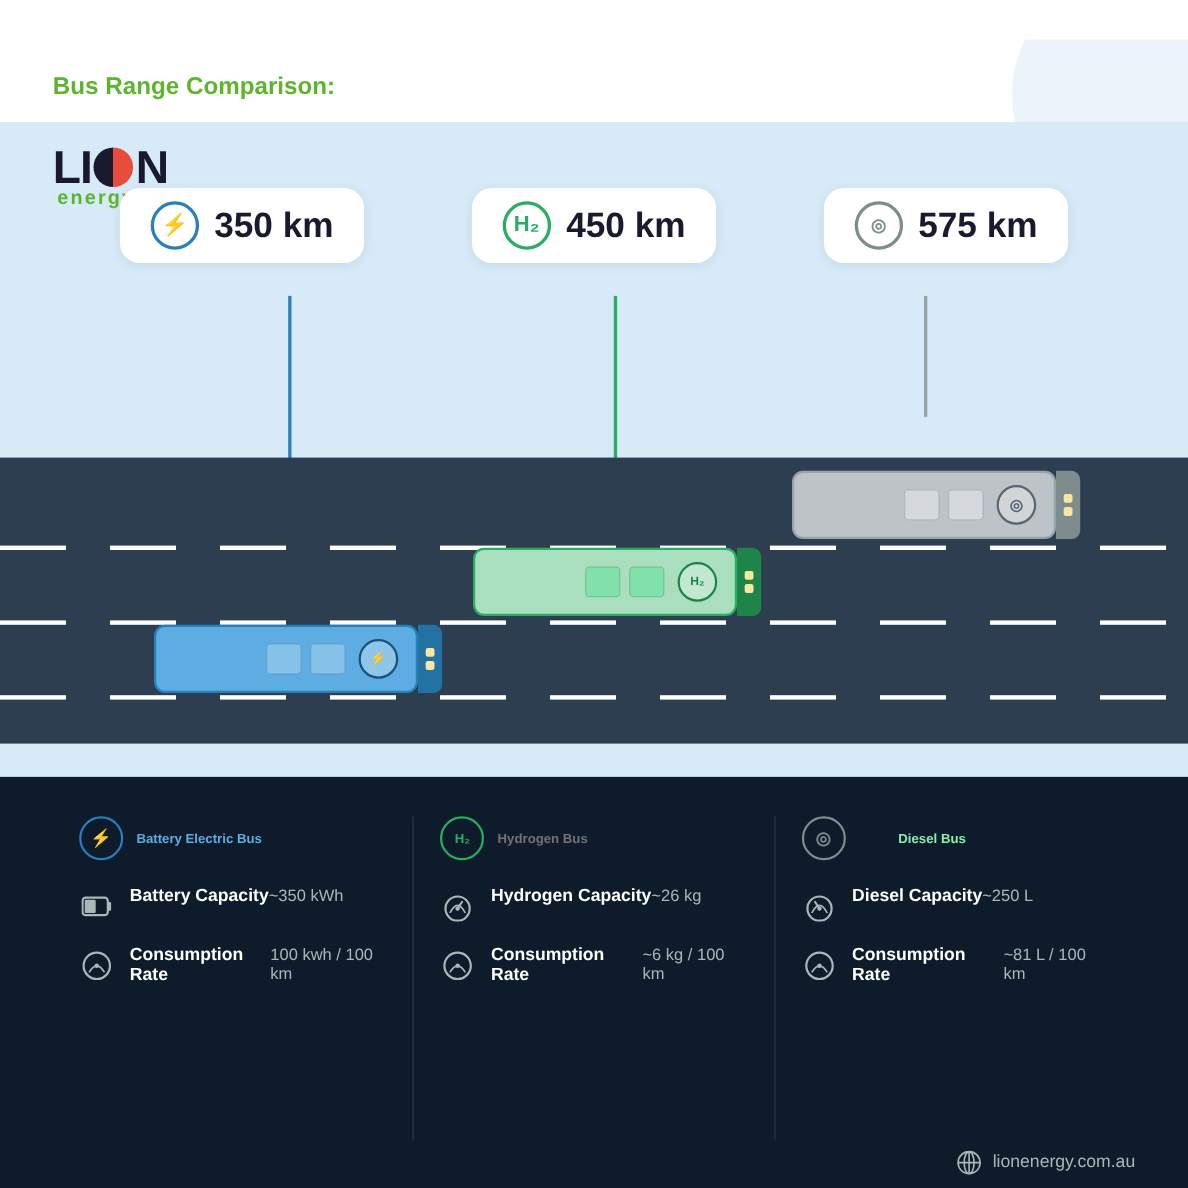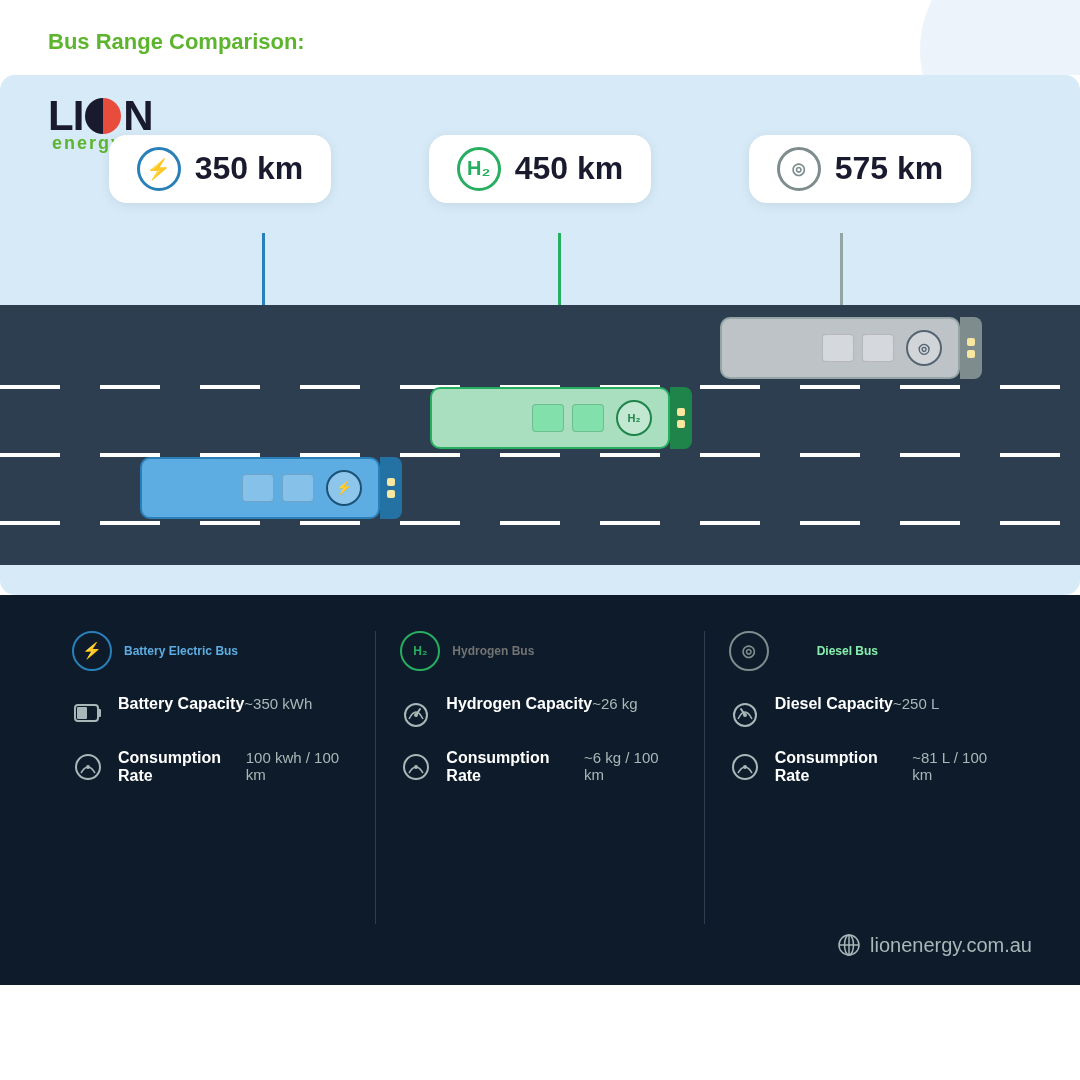--- a/index.html
+++ b/index.html
@@ -8,40 +8,40 @@
       height: 1080px;
       font-family: 'Arial', sans-serif;
       overflow: hidden;
       background: #fff;
     }
 
     
     .header {
       background: #fff;
       padding: 28px 48px 18px 48px;
+      margin-top: 36px;
     }
     .header-subtitle {
       color: #5db52e;
       font-size: 22px;
       font-weight: 700;
       line-height: 1.3;
     }
     .header-title {
       color: #1a1a2e;
       font-size: 32px;
       font-weight: 900;
       line-height: 1.3;
     }
 
     
     .main-area {
       background: #d6eaf8;
       position: relative;
-      height: 520px;
-      border-radius: 15px;
+      height: 595px;
     }
 
     
     .logo-area {
       position: absolute;
       top: 20px;
       left: 48px;
       display: flex;
       flex-direction: column;
       align-items: flex-start;
@@ -356,21 +356,21 @@
     
     .footer {
       display: flex;
       justify-content: flex-end;
       align-items: center;
       gap: 10px;
       padding-top: 10px;
     }
     .footer-text {
       color: #aab7b8;
-      font-size: 20px;
+      font-size: 16px;
     }
 
     
     .deco-circle {
       position: absolute;
       top: -60px;
       right: -60px;
       width: 220px;
       height: 220px;
       border-radius: 50%;

